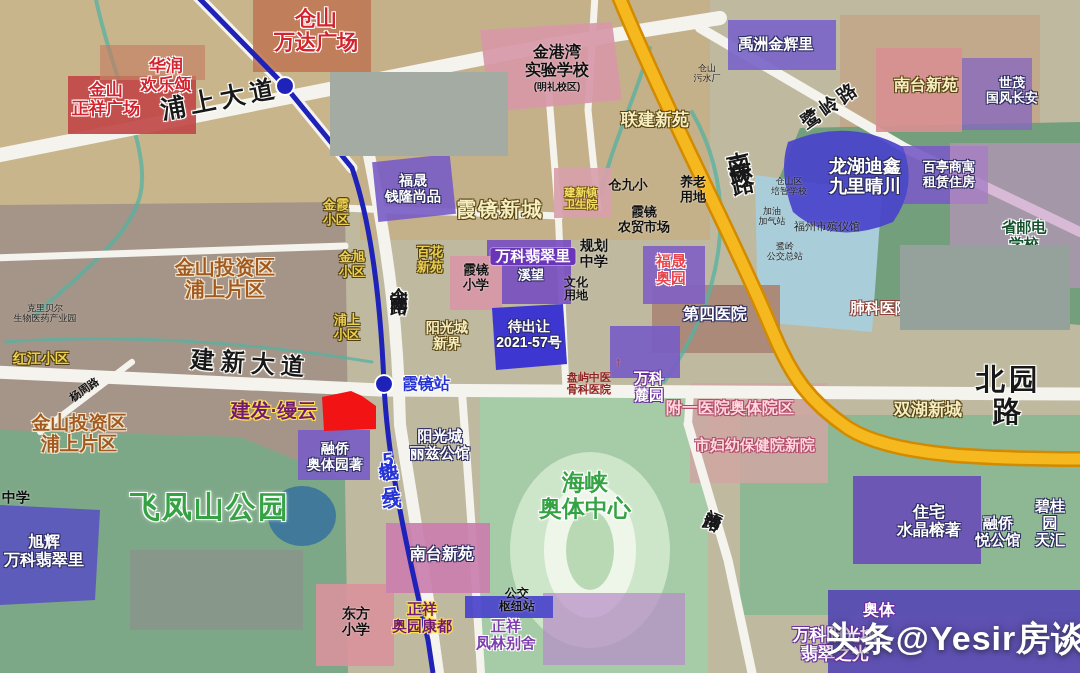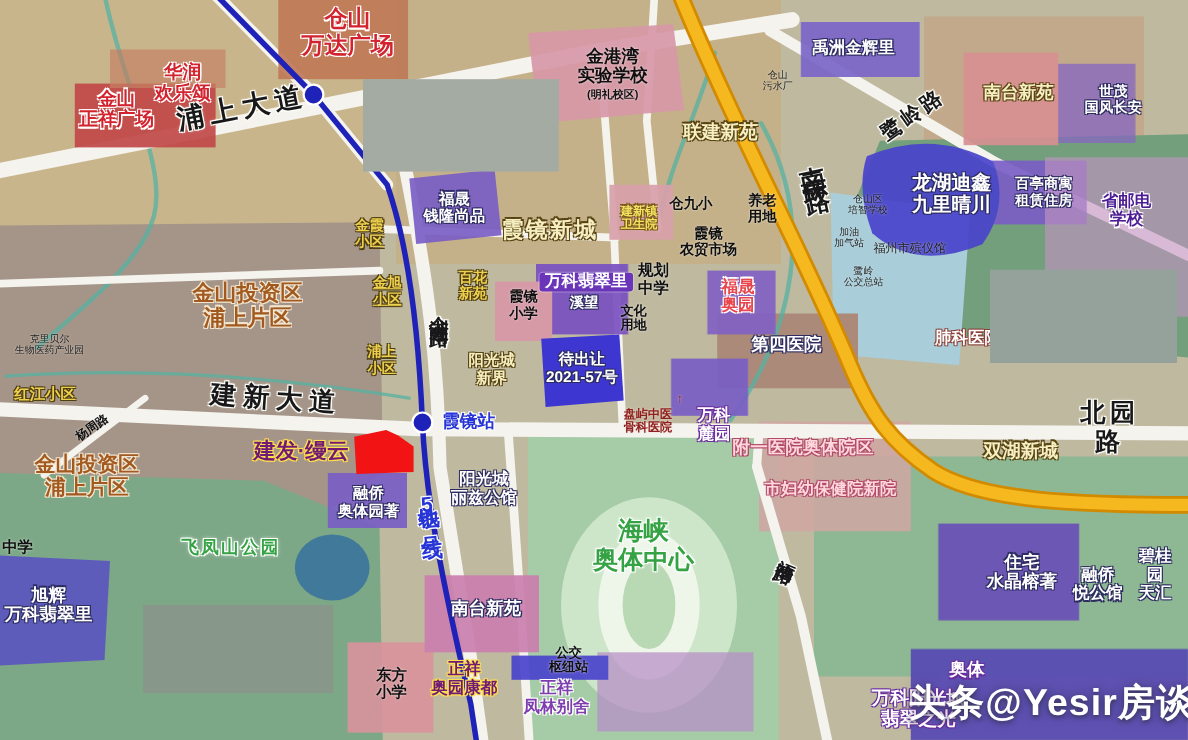--- a/index.html
+++ b/index.html
@@ -13,21 +13,21 @@
   .red{color:#d2232e;text-shadow:-1px -1px 0 #fff,1px -1px 0 #fff,-1px 1px 0 #fff,1px 1px 0 #fff;}
   .jf{color:#701a75;text-shadow:-1px -1px 0 #ffe14d,1px -1px 0 #ffe14d,-1px 1px 0 #ffe14d,1px 1px 0 #ffe14d,0 0 2px #ffe14d;}
   .yl{color:#edd04f;text-shadow:-1px -1px 0 #4f3e0e,1px -1px 0 #4f3e0e,-1px 1px 0 #4f3e0e,1px 1px 0 #4f3e0e;}
   .cream{color:#f7efc2;text-shadow:-1px -1px 0 #574412,1px -1px 0 #574412,-1px 1px 0 #574412,1px 1px 0 #574412;}
   .wt{color:#fff;text-shadow:-1px -1px 0 #2c2c60,1px -1px 0 #2c2c60,-1px 1px 0 #2c2c60,1px 1px 0 #2c2c60;}
   .wtR{color:#fff;text-shadow:-1px -1px 0 #8a4038,1px -1px 0 #8a4038,-1px 1px 0 #8a4038,1px 1px 0 #8a4038;}
   .wtP{color:#fff;text-shadow:-1px -1px 0 #6a2e9e,1px -1px 0 #6a2e9e,-1px 1px 0 #6a2e9e,1px 1px 0 #6a2e9e;}
   .grn{color:#35a244;text-shadow:-1px -1px 0 #fff,1px -1px 0 #fff,-1px 1px 0 #fff,1px 1px 0 #fff,0 0 4px #fff;}
   .brn{color:#a2591f;text-shadow:-1px -1px 0 #f3e6cf,1px -1px 0 #f3e6cf,-1px 1px 0 #f3e6cf,1px 1px 0 #f3e6cf;}
   .blu{color:#2734d6;text-shadow:-1px -1px 0 #fff,1px -1px 0 #fff,-1px 1px 0 #fff,1px 1px 0 #fff;}
-  .pnk{color:#4c1d95;text-shadow:-1px -1px 0 #fff,1px -1px 0 #fff,-1px 1px 0 #fff,1px 1px 0 #fff;}
+  .pnk{color:#14532d;text-shadow:-1px -1px 0 #fff,1px -1px 0 #fff,-1px 1px 0 #fff,1px 1px 0 #fff;margin-top:44px;}
   .pnkL{color:#ffd7dd;text-shadow:-1px -1px 0 #b04a68,1px -1px 0 #b04a68,-1px 1px 0 #b04a68,1px 1px 0 #b04a68;}
   .dkr{color:#e8454d;text-shadow:-1px -1px 0 #fff,1px -1px 0 #fff,-1px 1px 0 #fff,1px 1px 0 #fff;}
   .dkr2{color:#8f2022;text-shadow:0 0 2px #f0d8c8;}
   .ylS{color:#f2e363;text-shadow:-1px -1px 0 #7c5a18,1px -1px 0 #7c5a18,-1px 1px 0 #7c5a18,1px 1px 0 #7c5a18;}
   .purW{color:#7d3dae;text-shadow:-1px -1px 0 #fff,1px -1px 0 #fff,-1px 1px 0 #fff,1px 1px 0 #fff;}
   .blk{color:#101010;font-weight:700;text-shadow:0 0 2px rgba(255,255,255,.75);}
   .blkS{color:#1c1c1c;font-weight:400;text-shadow:0 0 2px rgba(255,255,255,.6);}
   .pill{color:#fff;background:#6a35b8;border-radius:3px;padding:0 5px;box-shadow:0 0 0 1px rgba(255,255,255,.3);}
   .censor{position:absolute;z-index:20;}
   .watermark{position:absolute;left:956px;top:616px;transform:translateX(-50%);z-index:30;
@@ -120,21 +120,21 @@
       <circle cx="285" cy="86" r="9" fill="#1f22b8" stroke="#fff" stroke-width="2"></circle>
       <circle cx="384" cy="384" r="9" fill="#1f22b8" stroke="#fff" stroke-width="2"></circle>
     </g>
 
     <polygon points="322,397 351,391 362,396 376,406 376,429 324,431" fill="#f21414"></polygon>
   </svg>
 
   <div>
       <div class="map-label road" style="left: 220px; top: 84px; font-size: 25px; letter-spacing: 5px; transform: translateX(-50%) rotate(-11deg);">浦上大道</div>
       <div class="map-label road" style="left: 251px; top: 350px; font-size: 24px; letter-spacing: 6px; transform: translateX(-50%) rotate(4deg);">建新大道</div>
-      <div class="map-label road" style="left: 1009px; top: 363px; font-size: 23px; letter-spacing: 4px; transform: translateX(-50%);">北园路</div>
+      <div class="map-label road" style="left: 1009px; top: 363px; font-size: 29px; letter-spacing: 4px; transform: translateX(-50%);">北园路</div>
       <div class="map-label road" style="left: 830px; top: 94px; font-size: 19px; letter-spacing: 3px; transform: translateX(-50%) rotate(-35deg);">鹭岭路</div>
       <div class="map-label road v" style="left: 735px; top: 133px; font-size: 23px; letter-spacing: 7px; transform: translateX(-50%) rotate(-12deg);">南二环路</div>
       <div class="map-label road v" style="left: 399px; top: 272px; font-size: 18px; letter-spacing: 4px; transform: translateX(-50%);">金洲南路</div>
       <div class="map-label road v" style="left: 721px; top: 498px; font-size: 17px; letter-spacing: 2px; transform: translateX(-50%) rotate(22deg);">福湾路</div>
       <div class="map-label blk" style="left: 84px; top: 383px; font-size: 11px; transform: translateX(-50%) rotate(-35deg);">杨周路</div>
       <div class="map-label blu v" style="left: 388px; top: 445px; font-size: 19px; letter-spacing: 2px; transform: translateX(-50%) rotate(-6deg);">地铁5号线</div>
       <div class="map-label blu" style="left: 426px; top: 375px; font-size: 16px; transform: translateX(-50%);">霞镜站</div>
       <div class="map-label red" style="left: 316px; top: 6px; font-size: 21px; transform: translateX(-50%);">仓山
 万达广场</div>
       <div class="map-label red" style="left: 166px; top: 56px; font-size: 17px; transform: translateX(-50%);">华润
@@ -200,27 +200,27 @@
 丽兹公馆</div>
       <div class="map-label wt" style="left: 335px; top: 441px; font-size: 14px; transform: translateX(-50%);">融侨
 奥体园著</div>
       <div class="map-label yl" style="left: 41px; top: 351px; font-size: 14px; transform: translateX(-50%);">红江小区</div>
       <div class="map-label brn" style="left: 225px; top: 256px; font-size: 20px; transform: translateX(-50%);">金山投资区
 浦上片区</div>
       <div class="map-label brn" style="left: 79px; top: 412px; font-size: 19px; transform: translateX(-50%);">金山投资区
 浦上片区</div>
       <div class="map-label blkS" style="left: 45px; top: 303px; font-size: 9px; transform: translateX(-50%);">克里贝尔
 生物医药产业园</div>
-      <div class="map-label grn" style="left: 210px; top: 490px; font-size: 16px; letter-spacing: 2px; transform: translateX(-50%);">飞凤山公园</div>
+      <div class="map-label grn" style="left: 210px; top: 490px; font-size: 30px; letter-spacing: 2px; transform: translateX(-50%);">飞凤山公园</div>
       <div class="map-label wt" style="left: 44px; top: 533px; font-size: 16px; transform: translateX(-50%);">旭辉
 万科翡翠里</div>
       <div class="map-label blk" style="left: 16px; top: 490px; font-size: 14px; transform: translateX(-50%);">中学</div>
       <div class="map-label yl" style="left: 336px; top: 198px; font-size: 13px; transform: translateX(-50%);">金霞
 小区</div>
-      <div class="map-label yl" style="left: 352px; top: 250px; font-size: 13px; transform: translateX(-50%); text-decoration: underline;">金旭
+      <div class="map-label yl" style="left: 352px; top: 250px; font-size: 13px; transform: translateX(-50%);">金旭
 小区</div>
       <div class="map-label yl" style="left: 347px; top: 313px; font-size: 13px; transform: translateX(-50%);">浦上
 小区</div>
       <div class="map-label wt" style="left: 413px; top: 173px; font-size: 14px; transform: translateX(-50%);">福晟
 钱隆尚品</div>
       <div class="map-label yl" style="left: 430px; top: 245px; font-size: 13px; transform: translateX(-50%);">百花
 新苑</div>
       <div class="map-label blk" style="left: 476px; top: 263px; font-size: 13px; transform: translateX(-50%);">霞镜
 小学</div>
       <div class="map-label cream" style="left: 500px; top: 198px; font-size: 20px; letter-spacing: 2px; transform: translateX(-50%);">霞镜新城</div>

